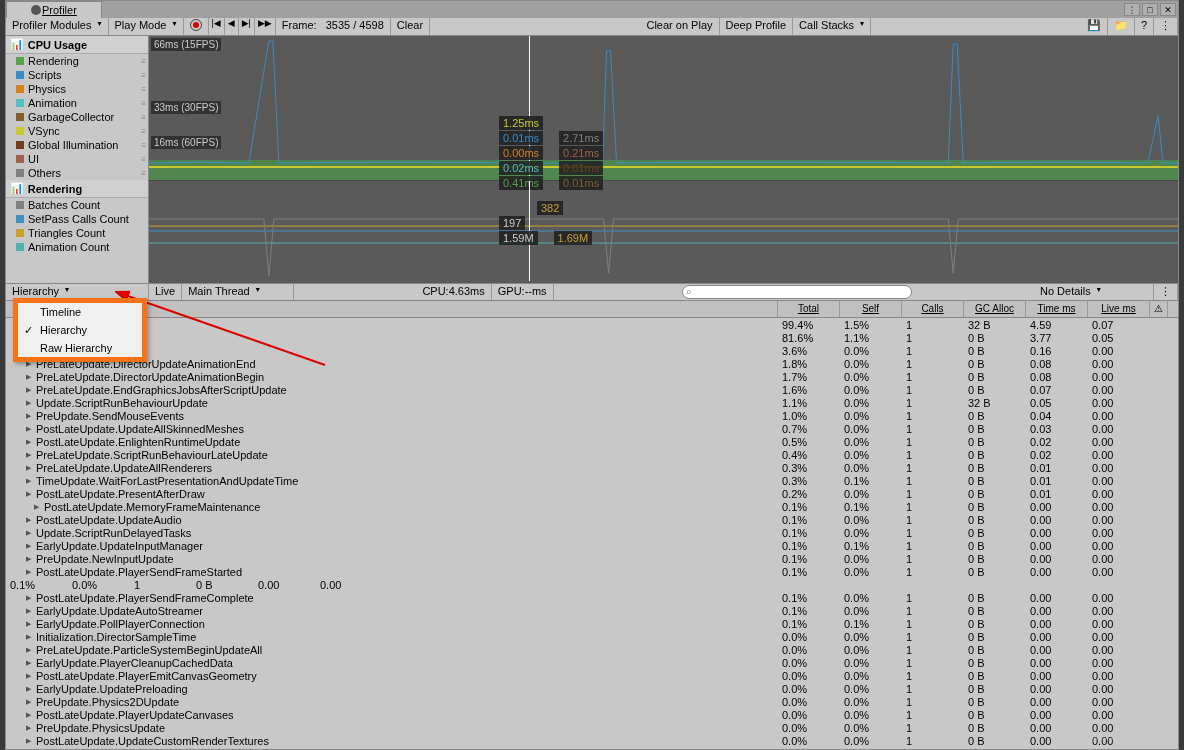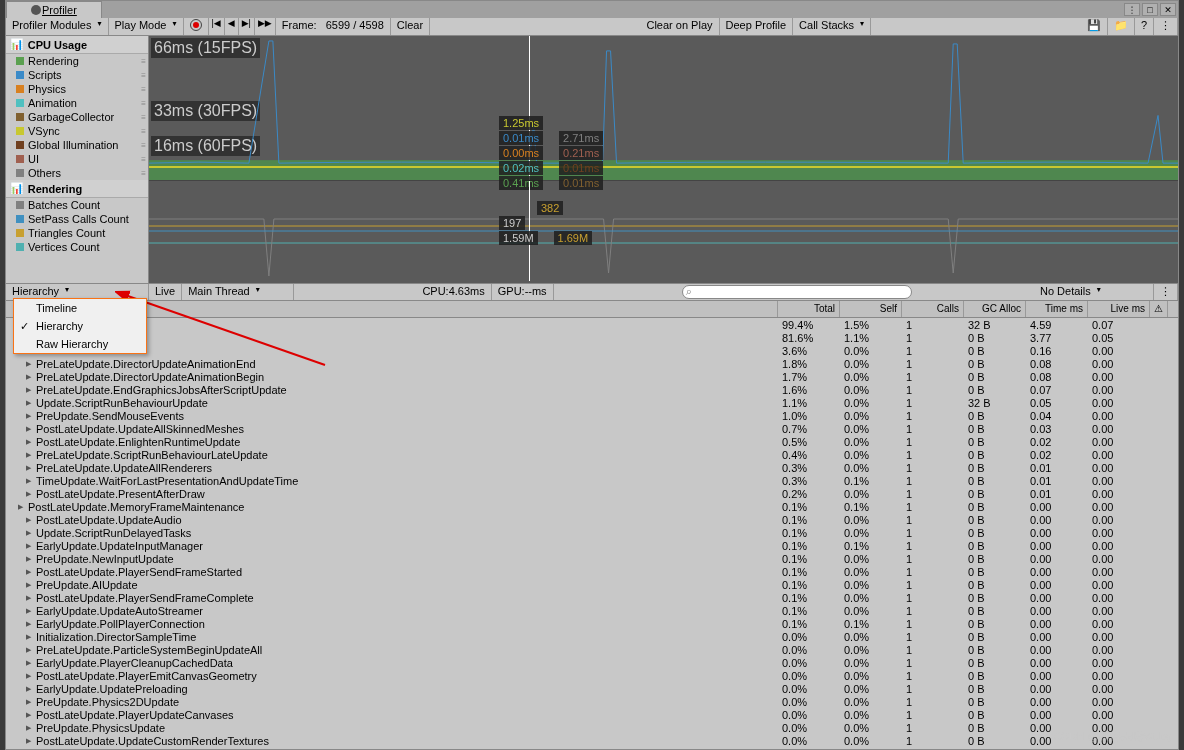--- a/index.html
+++ b/index.html
@@ -18,38 +18,38 @@
 .nav-btn { padding:0 3px; font-size:9px; }
 .content { display:flex; height:247px; }
 .sidebar { width:143px; background:#c8c8c8; border-right:1px solid #888; overflow:hidden; }
 .sb-header { padding:2px 4px; font-weight:bold; display:flex; align-items:center; gap:4px; border-bottom:1px solid #aaa; background:#d0d0d0; }
 .sb-item { padding:1px 4px 1px 10px; display:flex; align-items:center; gap:4px; }
 .sb-sq { width:8px; height:8px; display:inline-block; }
 .sb-drag { margin-left:auto; color:#888; font-size:8px; letter-spacing:-2px; }
 .graph-area { flex:1; background:#5a5a5a; position:relative; }
 .graph-top { height:145px; position:relative; border-bottom:1px solid #444; }
 .graph-bot { height:100px; position:relative; }
-.grid-label { position:absolute; left:2px; background:rgba(40,40,40,0.8); color:#ccc; padding:1px 3px; font-size:16px; }
+.grid-label { position:absolute; left:2px; background:rgba(40,40,40,0.8); color:#ccc; padding:1px 3px; font-size:10px; }
 .tooltip-box { position:absolute; font-size:10px; }
 .tt-row { display:flex; }
 .tt-cell { background:rgba(30,30,30,0.85); padding:1px 4px; margin:0 16px 1px 0; }
 .cursor-line { position:absolute; top:0; bottom:0; width:1px; background:#fff; }
 .secondary-bar { height:18px; background:#c8c8c8; border-top:1px solid #888; border-bottom:1px solid #888; display:flex; align-items:center; }
-.dropdown-overlay { position:absolute; left:13px; top:298px; width:134px; background:#f0f0f0; border:1px solid #f97316; box-shadow:2px 2px 4px rgba(0,0,0,0.3); z-index:100; }
+.dropdown-overlay { position:absolute; left:13px; top:298px; width:134px; background:#f0f0f0; border:5px solid #f97316; box-shadow:2px 2px 4px rgba(0,0,0,0.3); z-index:100; }
 .dd-item { padding:3px 8px 3px 22px; position:relative; }
 .dd-item.checked::before { content:"✓"; position:absolute; left:6px; }
 .table-area { height:448px; background:#c8c8c8; overflow:hidden; }
 .table-header { display:flex; background:#c0c0c0; border-bottom:1px solid #888; height:17px; }
 .th { padding:2px 4px; border-right:1px solid #999; font-size:10px; }
 .th-overview { width:772px; padding-left:8px; }
-.th-col { width:62px; text-align:right; }
+.th-col { width:62px; text-align:center;text-decoration:underline; }
 .table-body { overflow-y:auto; height:430px; }
 .tr { display:flex; height:13px; align-items:center; font-size:10px; }
 .td-name { width:772px; padding-left:20px; display:flex; align-items:center; gap:2px; }
-.td-name.indent1 { padding-left:12px; }
+.td-name.indent1 { padding-left:28px; }
 .tri { font-size:7px; color:#555; width:8px; }
 .td { width:62px; padding-left:4px; }
 .arrow-annotation { position:absolute; left:115px; top:290px; width:220px; height:80px; pointer-events:none; z-index:50; }
 .search-box { width:230px; height:14px; background:#fff; border:1px solid #888; border-radius:7px; margin-left:6px; padding-left:14px; position:relative; }
 .search-box::before { content:"⌕"; position:absolute; left:3px; top:-1px; font-size:11px; color:#888; }
 .watermark { position:absolute; right:10px; bottom:6px; color:rgba(200,200,200,0.6); font-size:11px; z-index:200; }
 svg.spike { position:absolute; top:0; left:0; width:100%; height:100%; }
 </style>
 </head>
 <body>
@@ -76,21 +76,21 @@
       </div>
     <div class="tb-item">
         <span class="rec-btn">
           <span class="rec-dot"></span>
         </span>
       </div>
     <div class="tb-item nav-btn">|◀</div>
     <div class="tb-item nav-btn">◀</div>
     <div class="tb-item nav-btn">▶|</div>
     <div class="tb-item nav-btn">▶▶</div>
-    <div class="tb-item"><span>Frame:</span>&nbsp;<span>6599 / 4598</span></div>
+    <div class="tb-item"><span>Frame:</span>&nbsp;<span>3535 / 4598</span></div>
     <div class="tb-item">
         <span>Clear</span>
       </div>
     <div style="flex:1"></div>
     <div class="tb-item">
         <span>Clear on Play</span>
       </div>
     <div class="tb-item">
         <span>Deep Profile</span>
       </div>
@@ -169,21 +169,21 @@
           <div class="sb-item">
             <span class="sb-sq" style="background:#4090c0"></span>
             <span>SetPass Calls Count</span>
           </div>
           <div class="sb-item">
             <span class="sb-sq" style="background:#c8a030"></span>
             <span>Triangles Count</span>
           </div>
           <div class="sb-item">
             <span class="sb-sq" style="background:#50b0b0"></span>
-            <span>Vertices Count</span>
+            <span>Animation Count</span>
           </div>
         </div>
     </div>
 
     <div class="graph-area">
       <div class="graph-top">
         <div class="grid-label" style="top:2px">66ms (15FPS)</div>
         <div class="grid-label" style="top:65px">33ms (30FPS)</div>
         <div class="grid-label" style="top:100px">16ms (60FPS)</div>
         <svg class="spike" viewBox="0 0 1030 145" preserveAspectRatio="none">
@@ -511,24 +511,20 @@
             <span>PostLateUpdate.PlayerSendFrameStarted</span>
           </div>
           <div class="td">0.1%</div>
           <div class="td">0.0%</div>
           <div class="td">1</div>
           <div class="td">0 B</div>
           <div class="td">0.00</div>
           <div class="td">0.00</div>
         </div>
         <div class="tr">
-          <div class="td-name ">
-            <span class="tri">▶</span>
-            <span>PreUpdate.AIUpdate</span>
-          </div>
           <div class="td">0.1%</div>
           <div class="td">0.0%</div>
           <div class="td">1</div>
           <div class="td">0 B</div>
           <div class="td">0.00</div>
           <div class="td">0.00</div>
         </div>
         <div class="tr">
           <div class="td-name ">
             <span class="tri">▶</span>

